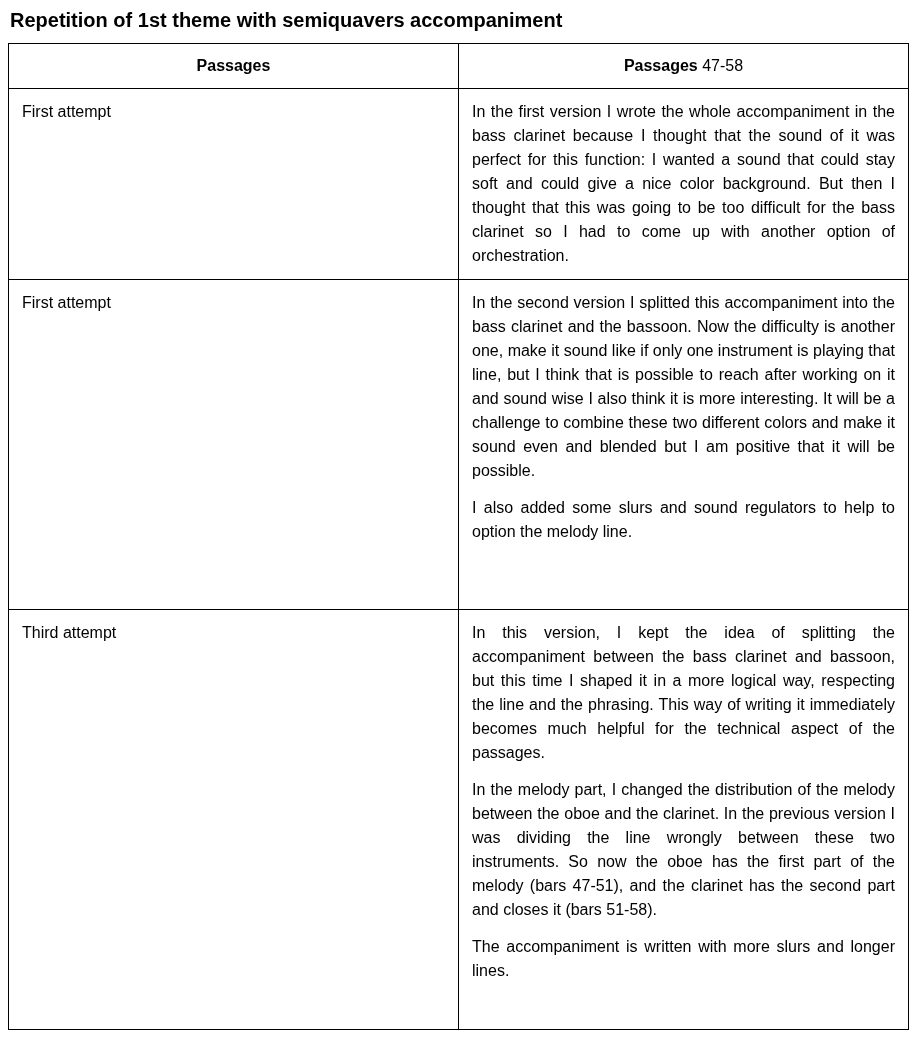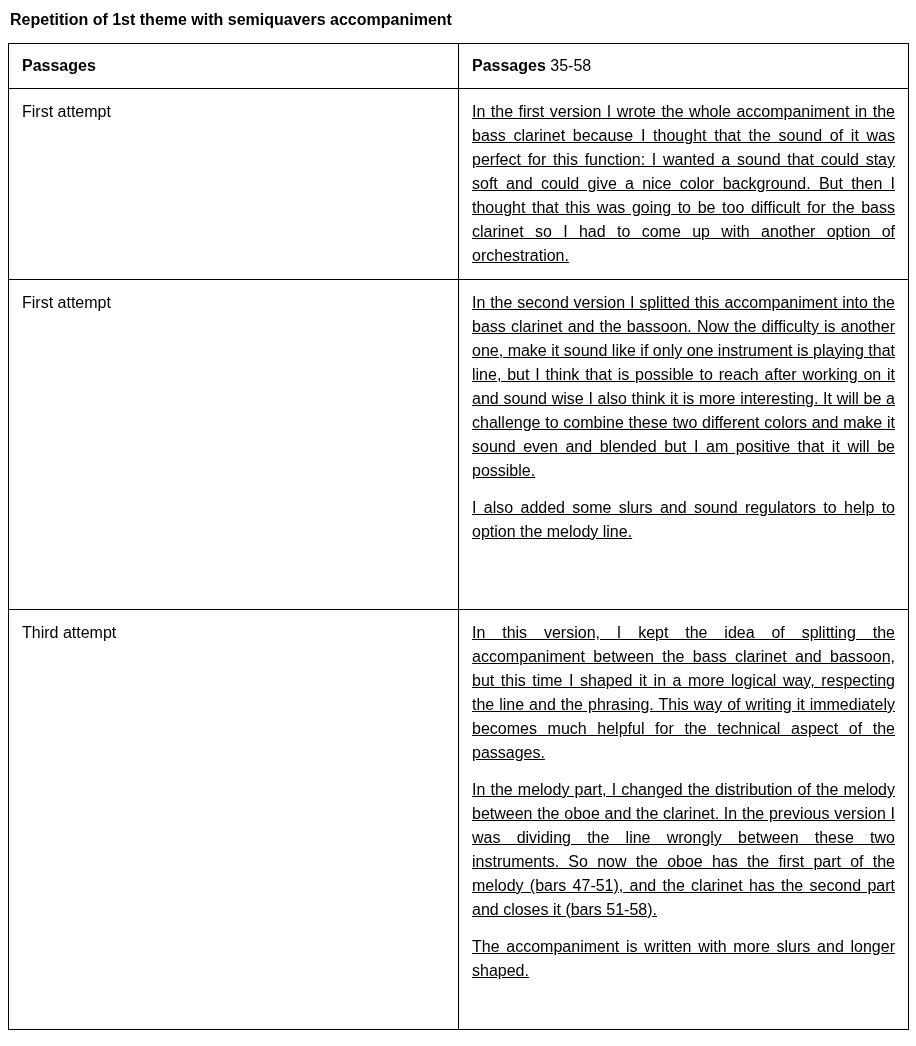--- a/index.html
+++ b/index.html
@@ -10,75 +10,74 @@
     color: #000000;
     font-family: "Liberation Sans", sans-serif;
   }
   .page {
     width: 916px;
     min-height: 1046px;
     padding: 8px 8px 6px 8px;
     background: #ffffff;
   }
   .doc-title {
-    font-size: 16px;
+    font-size: 20px;
     font-weight: bold;
     margin: 2px 0 13px 2px;
     line-height: 20px;
   }
   table.content-table {
     border-collapse: collapse;
     width: 900px;
     table-layout: fixed;
   }
   table.content-table th,
   table.content-table td {
     border: 1.5px solid #000000;
     vertical-align: top;
     padding: 11px 13px;
     font-size: 16px;
     line-height: 24px;
   }
   table.content-table th {
-    text-align: left;
+    text-align: center;
     font-weight: bold;
     height: 44px;
     padding-top: 10px;
     padding-bottom: 10px;
   }
   th .measures-value { font-weight: normal; }
   .label-cell {
     width: 450px;
     font-weight: normal;
   }
   .text-cell {
     width: 450px;
     text-align: justify;
   }
   .text-cell p {
     margin: 0 0 13px 0;
-    text-decoration: underline;
   }
   .text-cell p:last-child { margin-bottom: 0; }
   tr.row-1 td { height: 146px; }
   tr.row-2 td { height: 330px; }
   tr.row-3 td { height: 420px; }
 </style>
 </head>
 <body>
 
 <div class="page">
 
   <h1 class="doc-title">Repetition of 1st theme with semiquavers accompaniment</h1>
 
   <table class="content-table">
     <thead>
       <tr>
         <th class="label-cell">Passages</th>
-        <th class="text-cell"><b>Passages</b><span class="measures-value"> 35-58</span></th>
+        <th class="text-cell"><b>Passages</b><span class="measures-value"> 47-58</span></th>
       </tr>
     </thead>
     <tbody>
       <tr class="row-1">
         <td class="label-cell">First attempt</td>
         <td class="text-cell">
           <p>In the first version I wrote the whole accompaniment in the bass clarinet because I thought that the sound of it was perfect for this function: I wanted a sound that could stay soft and could give a nice color background. But then I thought that this was going to be too difficult for the bass clarinet so I had to come up with another option of orchestration.</p>
         </td>
       </tr>
       <tr class="row-2">
@@ -86,19 +85,19 @@
         <td class="text-cell">
           <p>In the second version I splitted this accompaniment into the bass clarinet and the bassoon. Now the difficulty is another one, make it sound like if only one instrument is playing that line, but I think that is possible to reach after working on it and sound wise I also think it is more interesting. It will be a challenge to combine these two different colors and make it sound even and blended but I am positive that it will be possible.</p>
           <p>I also added some slurs and sound regulators to help to option the melody line.</p>
         </td>
       </tr>
       <tr class="row-3">
         <td class="label-cell">Third attempt</td>
         <td class="text-cell">
           <p>In this version, I kept the idea of splitting the accompaniment between the bass clarinet and bassoon, but this time I shaped it in a more logical way, respecting the line and the phrasing. This way of writing it immediately becomes much helpful for the technical aspect of the passages.</p>
           <p>In the melody part, I changed the distribution of the melody between the oboe and the clarinet. In the previous version I was dividing the line wrongly between these two instruments. So now the oboe has the first part of the melody (bars 47-51), and the clarinet has the second part and closes it (bars 51-58).</p>
-          <p>The accompaniment is written with more slurs and longer shaped.</p>
+          <p>The accompaniment is written with more slurs and longer lines.</p>
         </td>
       </tr>
     </tbody>
   </table>
 
 </div>
 
 </body></html>

